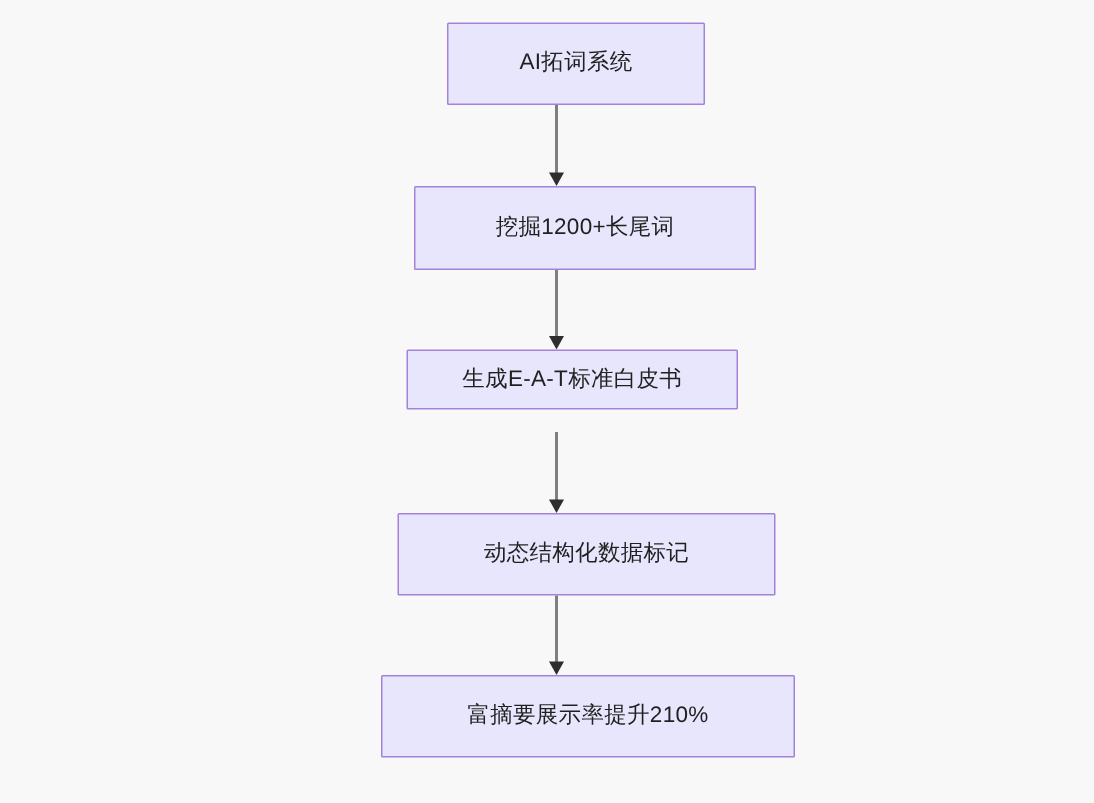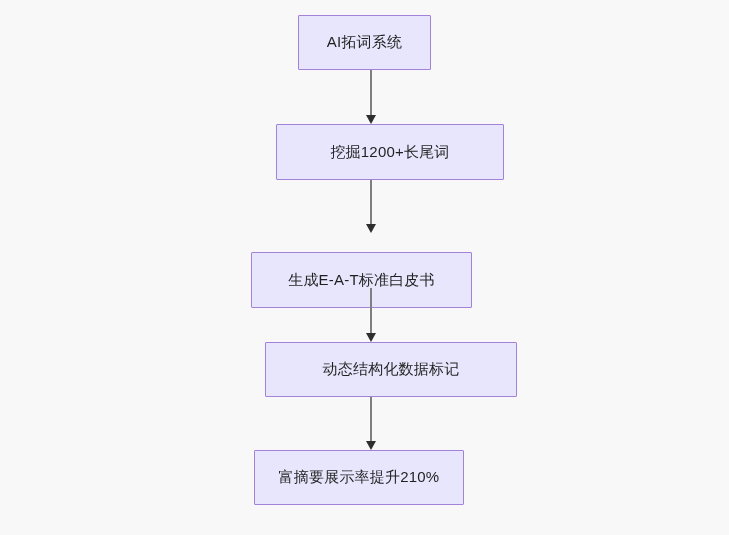--- a/index.html
+++ b/index.html
@@ -43,21 +43,21 @@
   .connector svg {
     display: block;
     overflow: visible;
   }
 </style>
 </head>
 <body>
 
 <div id="flowchart">
 
-  <div class="node" style="left:298px; top:15px; width:133px; height:55px;">
+  <div class="node" style="left:298px; top:15px; width:172px; height:55px;">
     <span class="node-label">AI拓词系统</span>
   </div>
 
   <div class="connector" style="left:361px; top:70px; height:54px;">
     <svg width="20" height="54" viewBox="0 0 20 54" aria-hidden="true">
       <line x1="10" y1="0" x2="10" y2="46" stroke="#7f7f7f" stroke-width="2"></line>
       <polygon points="5,45 15,45 10,54" fill="#2e2e2e"></polygon>
     </svg>
   </div>
 
@@ -65,21 +65,21 @@
     <span class="node-label">挖掘1200+长尾词</span>
   </div>
 
   <div class="connector" style="left:361px; top:180px; height:53px;">
     <svg width="20" height="53" viewBox="0 0 20 53" aria-hidden="true">
       <line x1="10" y1="0" x2="10" y2="45" stroke="#7f7f7f" stroke-width="2"></line>
       <polygon points="5,44 15,44 10,53" fill="#2e2e2e"></polygon>
     </svg>
   </div>
 
-  <div class="node" style="left:251px; top:233px; width:221px; height:56px;margin-top:19px;">
+  <div class="node" style="left:271px; top:233px; width:221px; height:40px;">
     <span class="node-label">生成E-A-T标准白皮书</span>
   </div>
 
   <div class="connector" style="left:361px; top:288px; height:54px;">
     <svg width="20" height="54" viewBox="0 0 20 54" aria-hidden="true">
       <line x1="10" y1="0" x2="10" y2="46" stroke="#7f7f7f" stroke-width="2"></line>
       <polygon points="5,45 15,45 10,54" fill="#2e2e2e"></polygon>
     </svg>
   </div>
 
@@ -87,17 +87,17 @@
     <span class="node-label">动态结构化数据标记</span>
   </div>
 
   <div class="connector" style="left:361px; top:397px; height:53px;">
     <svg width="20" height="53" viewBox="0 0 20 53" aria-hidden="true">
       <line x1="10" y1="0" x2="10" y2="45" stroke="#7f7f7f" stroke-width="2"></line>
       <polygon points="5,44 15,44 10,53" fill="#2e2e2e"></polygon>
     </svg>
   </div>
 
-  <div class="node" style="left:254px; top:450px; width:210px; height:55px;">
+  <div class="node" style="left:254px; top:450px; width:276px; height:55px;">
     <span class="node-label">富摘要展示率提升210%</span>
   </div>
 
 </div>
 
 </body></html>

